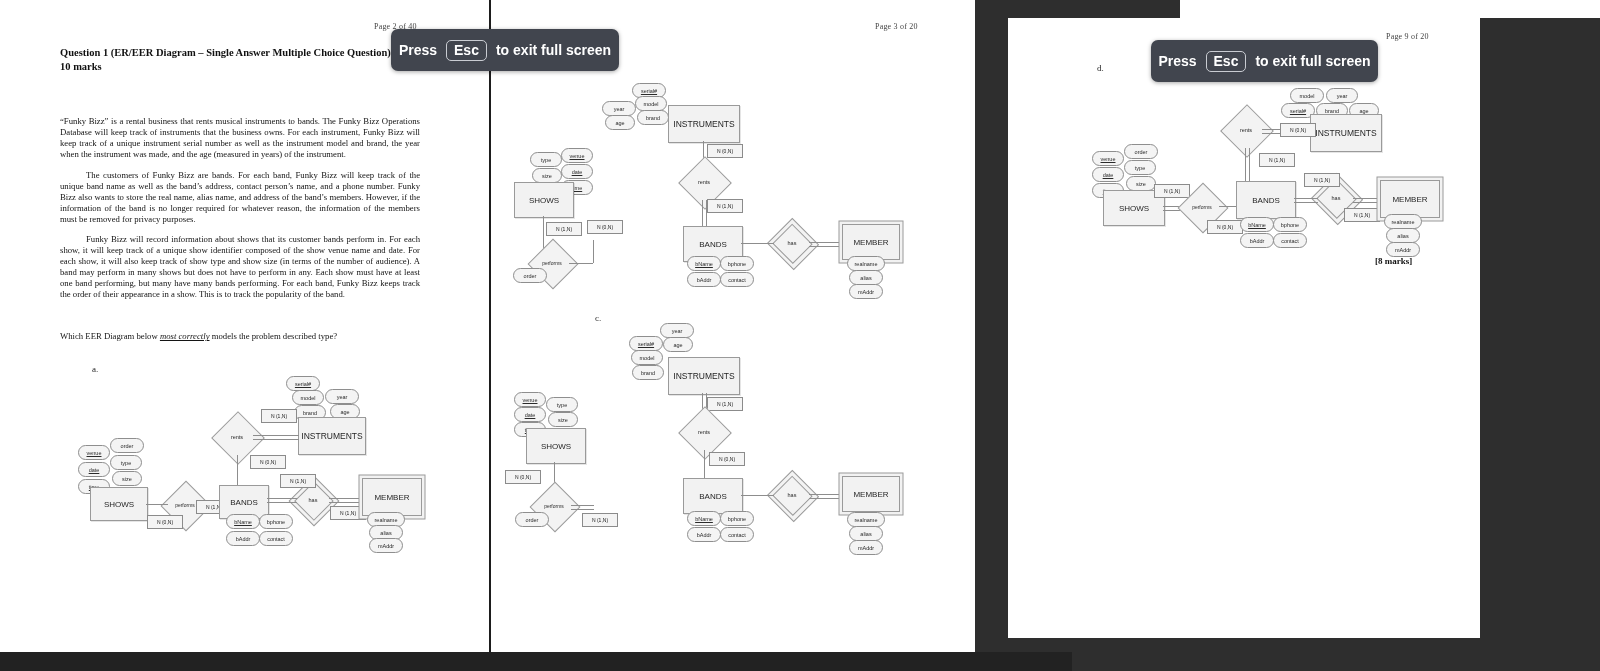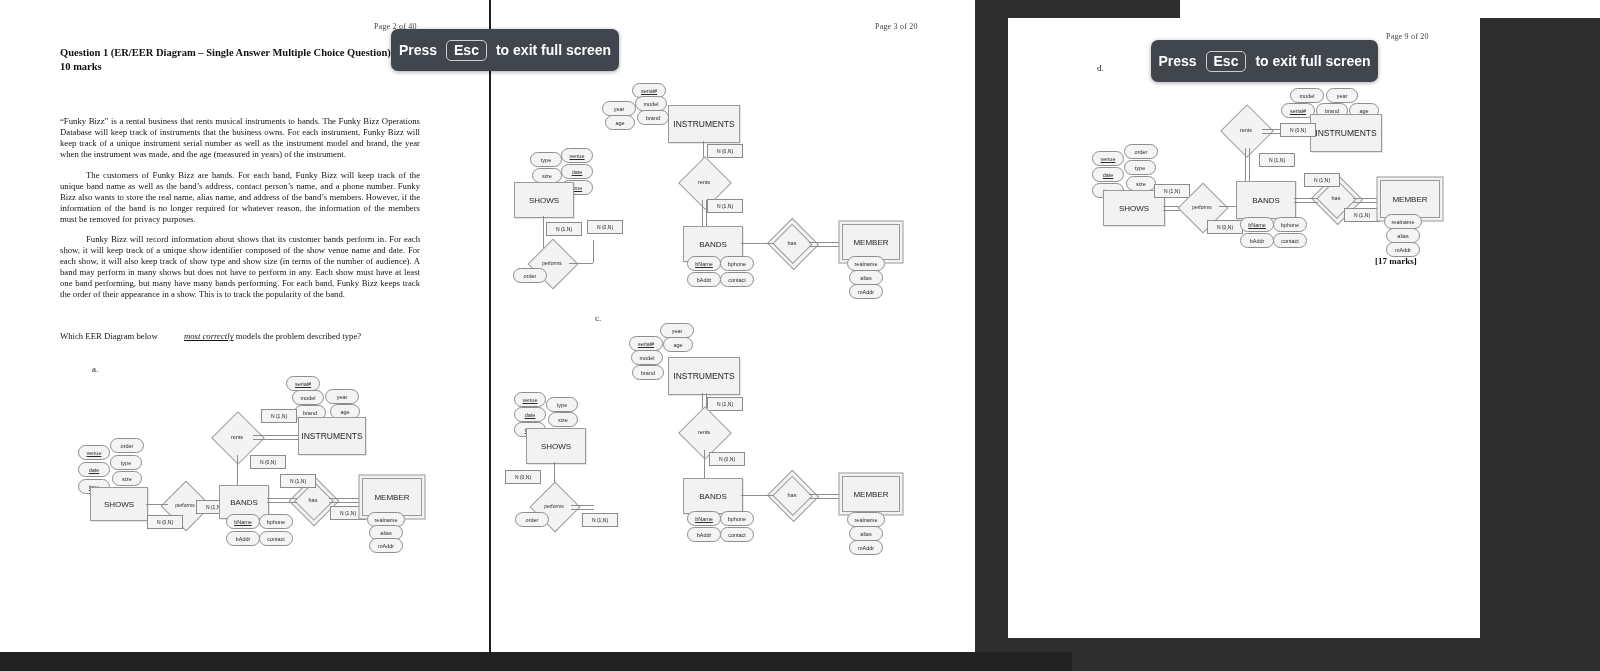--- a/index.html
+++ b/index.html
@@ -30,21 +30,21 @@
 
   
   .q-title{position:absolute;left:60px;top:46px;width:340px;font-weight:bold;font-size:10.5px;line-height:14px;color:#111;}
   .q-body{position:absolute;left:60px;width:360px;font-size:8.7px;line-height:10.9px;color:#141414;text-align:justify;}
   #q-p1{top:84px;}
   #q-p2{top:116px;}
   #q-p3{top:170px;}
   #q-p4{top:234px;}
   #q-p5{top:331px;}
   .indent{display:block;text-indent:26px;}
-  .uline{text-decoration:underline;font-style:italic;margin-left:24px;}
+  .uline{text-decoration:underline;font-style:italic;}
   .marks{position:absolute;font-weight:bold;font-size:9px;color:#111;}
 
   
   .opt-letter{position:absolute;font-size:9px;color:#222;font-family:"Liberation Serif",serif;}
 
   
   .fs-banner{position:absolute;background:#41454e;border-radius:7px;display:flex;align-items:center;
              justify-content:center;gap:9px;color:#fff;font-family:"Liberation Sans",sans-serif;
              font-weight:bold;box-shadow:0 1px 4px rgba(0,0,0,.35);}
   #banner-a{left:391px;top:29px;width:228px;height:42px;font-size:14px;}
@@ -522,21 +522,21 @@
           <span>realname</span>
         </div>
       <div class="attr" style="left:378px;top:210px;width:32px;height:13px;font-size:5.5px;">
           <span>alias</span>
         </div>
       <div class="attr" style="left:378px;top:224px;width:32px;height:13px;font-size:5.5px;">
           <span>mAddr</span>
         </div>
     </div>
 
-    <div class="marks" style="left:367px;top:238px;">[17 marks]</div>
+    <div class="marks" style="left:367px;top:238px;">[8 marks]</div>
   </div>
 
   <div class="fs-banner" id="banner-a">
     <span>Press</span>
     <span class="esc-key">Esc</span>
     <span>to exit full screen</span>
   </div>
 
   <div class="fs-banner" id="banner-b">
     <span>Press</span>

